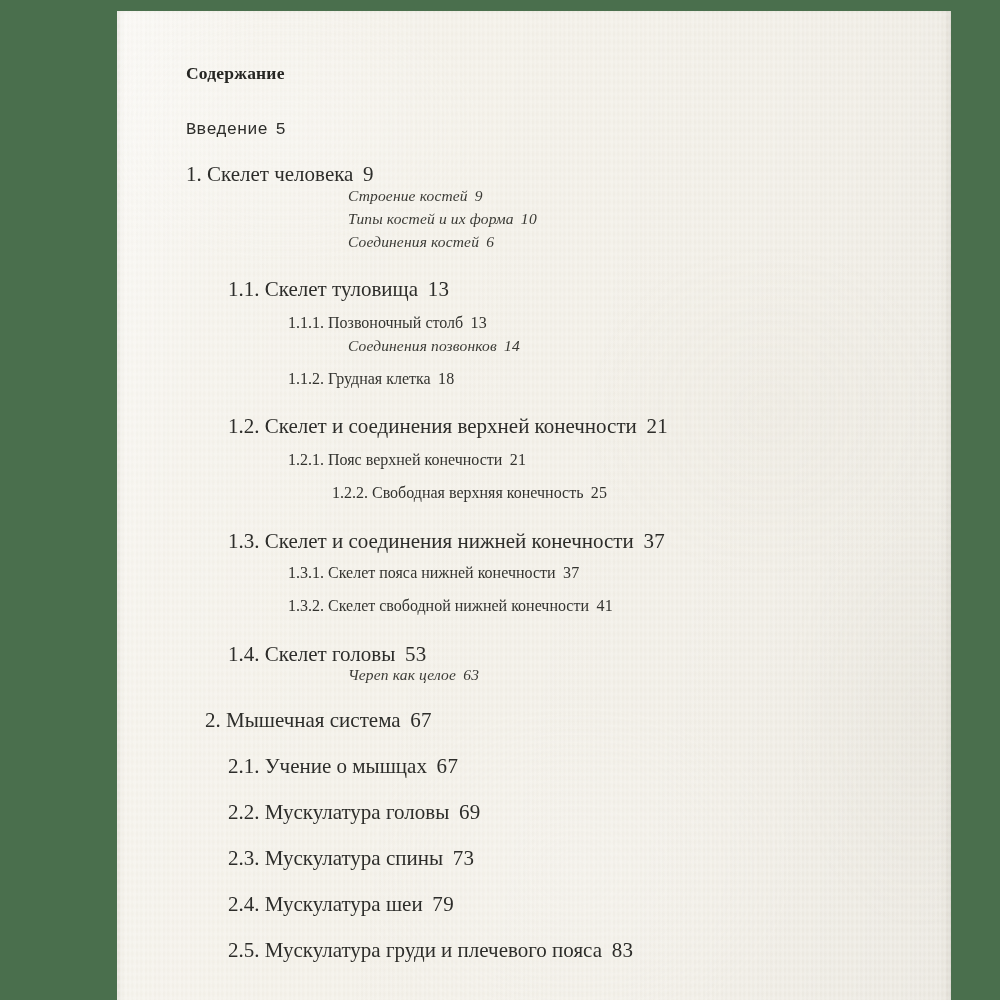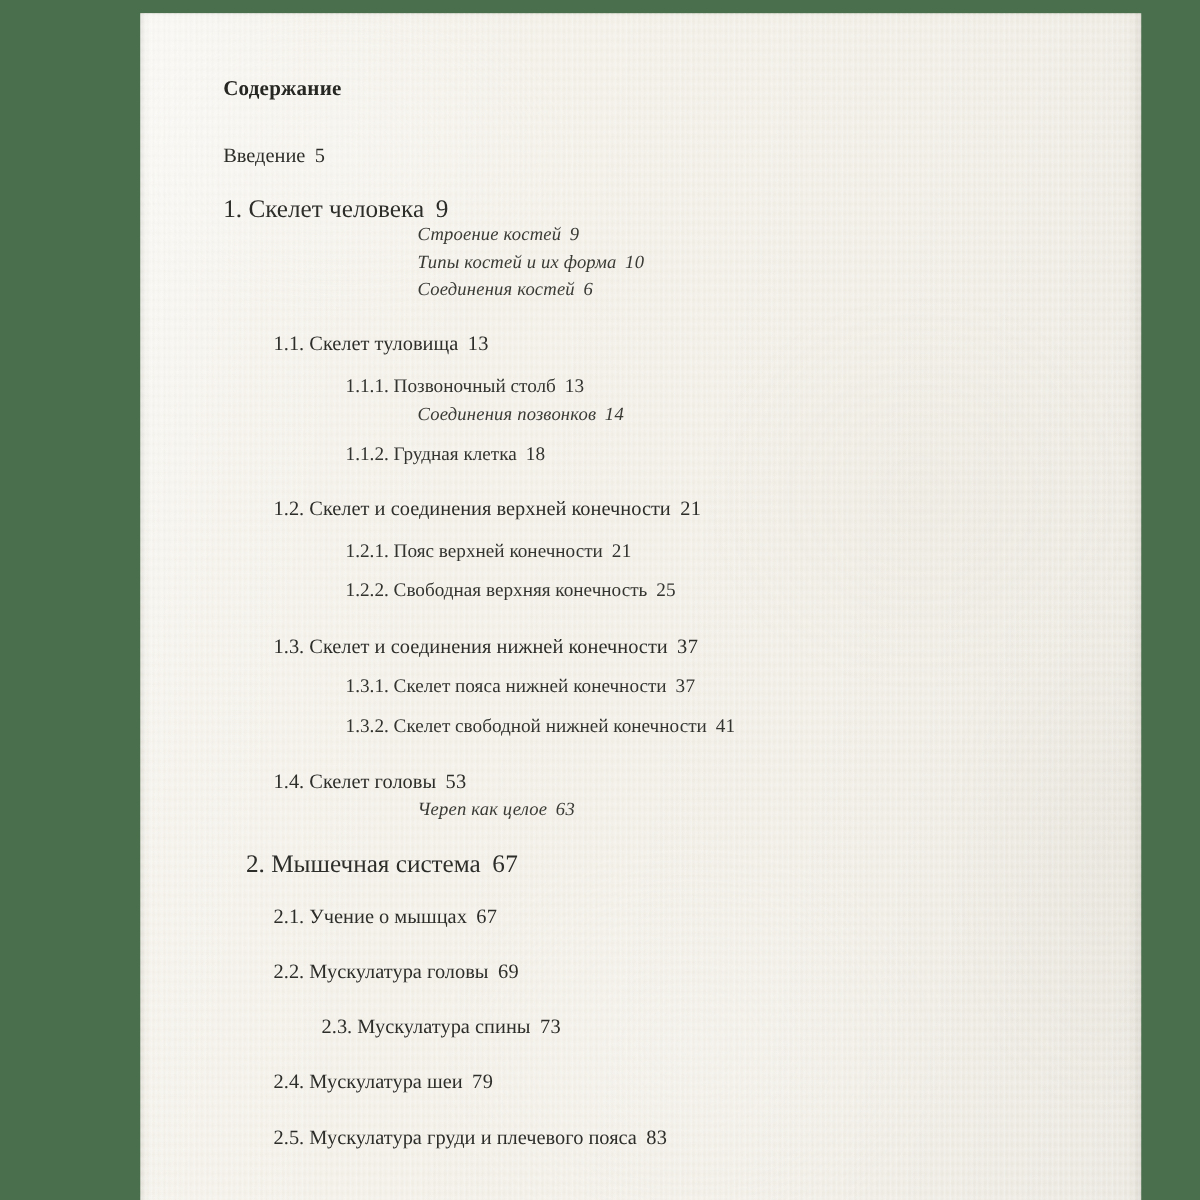--- a/index.html
+++ b/index.html
@@ -104,27 +104,28 @@
   .entry {
     position: absolute;
     white-space: nowrap;
     color: #2d2d2a;
   }
 
   
   .lvl-front {          
     font-size: 17px;
     left: 0;
+    font-family: Liberation Mono, monospace;
   }
   .lvl-1 {              
     font-size: 21px;
     left: 0;
   }
   .lvl-2 {              
-    font-size: 17px;
+    font-size: 21px;
     left: 42px;
   }
   .lvl-3 {              
     font-size: 16px;
     left: 102px;
     color: #33332f;
   }
   .lvl-italic {         
     font-size: 15.5px;
     font-style: italic;
@@ -157,28 +158,28 @@
         <div class="entry lvl-1" style="top: 151px;"><span>1. Скелет человека</span><span class="num">9</span></div>
         <div class="entry lvl-italic" style="top: 176px;"><span>Строение костей</span><span class="num">9</span></div>
         <div class="entry lvl-italic" style="top: 199px;"><span>Типы костей и их форма</span><span class="num">10</span></div>
         <div class="entry lvl-italic" style="top: 222px;"><span>Соединения костей</span><span class="num">6</span></div>
         <div class="entry lvl-2" style="top: 266px;"><span>1.1. Скелет туловища</span><span class="num">13</span></div>
         <div class="entry lvl-3" style="top: 303px;"><span>1.1.1. Позвоночный столб</span><span class="num">13</span></div>
         <div class="entry lvl-italic" style="top: 326px; text-align: center;"><span>Соединения позвонков</span><span class="num">14</span></div>
         <div class="entry lvl-3" style="top: 359px;"><span>1.1.2. Грудная клетка</span><span class="num">18</span></div>
         <div class="entry lvl-2" style="top: 403px;"><span>1.2. Скелет и соединения верхней конечности</span><span class="num">21</span></div>
         <div class="entry lvl-3" style="top: 440px;"><span>1.2.1. Пояс верхней конечности</span><span class="num">21</span></div>
-        <div class="entry lvl-3" style="top: 473px;"><span>1.2.2. Свободная верхняя конечность</span><span class="num">25</span></div>
+        <div class="entry lvl-3" style="top: 473px; margin-left: 44px;"><span>1.2.2. Свободная верхняя конечность</span><span class="num">25</span></div>
         <div class="entry lvl-2" style="top: 518px;"><span>1.3. Скелет и соединения нижней конечности</span><span class="num">37</span></div>
         <div class="entry lvl-3" style="top: 553px;"><span>1.3.1. Скелет пояса нижней конечности</span><span class="num">37</span></div>
         <div class="entry lvl-3" style="top: 586px;"><span>1.3.2. Скелет свободной нижней конечности</span><span class="num">41</span></div>
         <div class="entry lvl-2" style="top: 631px;"><span>1.4. Скелет головы</span><span class="num">53</span></div>
         <div class="entry lvl-italic" style="top: 655px;"><span>Череп как целое</span><span class="num">63</span></div>
         <div class="entry lvl-1" style="top: 697px; margin-left: 19px;"><span>2. Мышечная система</span><span class="num">67</span></div>
         <div class="entry lvl-2" style="top: 743px;"><span>2.1. Учение о мышцах</span><span class="num">67</span></div>
         <div class="entry lvl-2" style="top: 789px;"><span>2.2. Мускулатура головы</span><span class="num">69</span></div>
-        <div class="entry lvl-2" style="top: 835px; margin-left: 40px;"><span>2.3. Мускулатура спины</span><span class="num">73</span></div>
+        <div class="entry lvl-2" style="top: 835px;"><span>2.3. Мускулатура спины</span><span class="num">73</span></div>
         <div class="entry lvl-2" style="top: 881px;"><span>2.4. Мускулатура шеи</span><span class="num">79</span></div>
         <div class="entry lvl-2" style="top: 927px;"><span>2.5. Мускулатура груди и плечевого пояса</span><span class="num">83</span></div>
       </div>
 
   </div>
 </div>
 
 </body></html>

